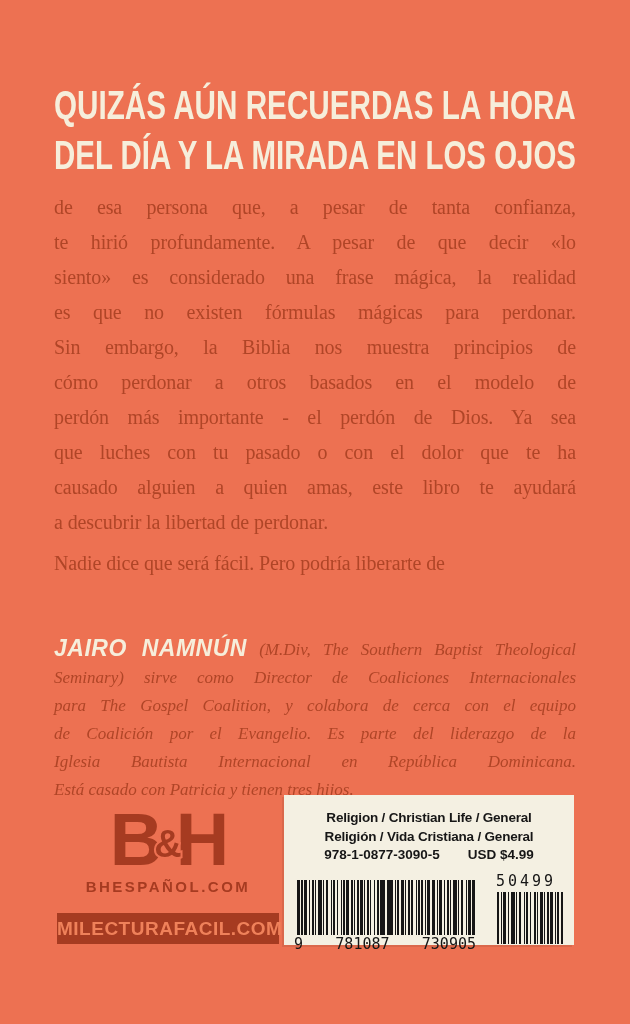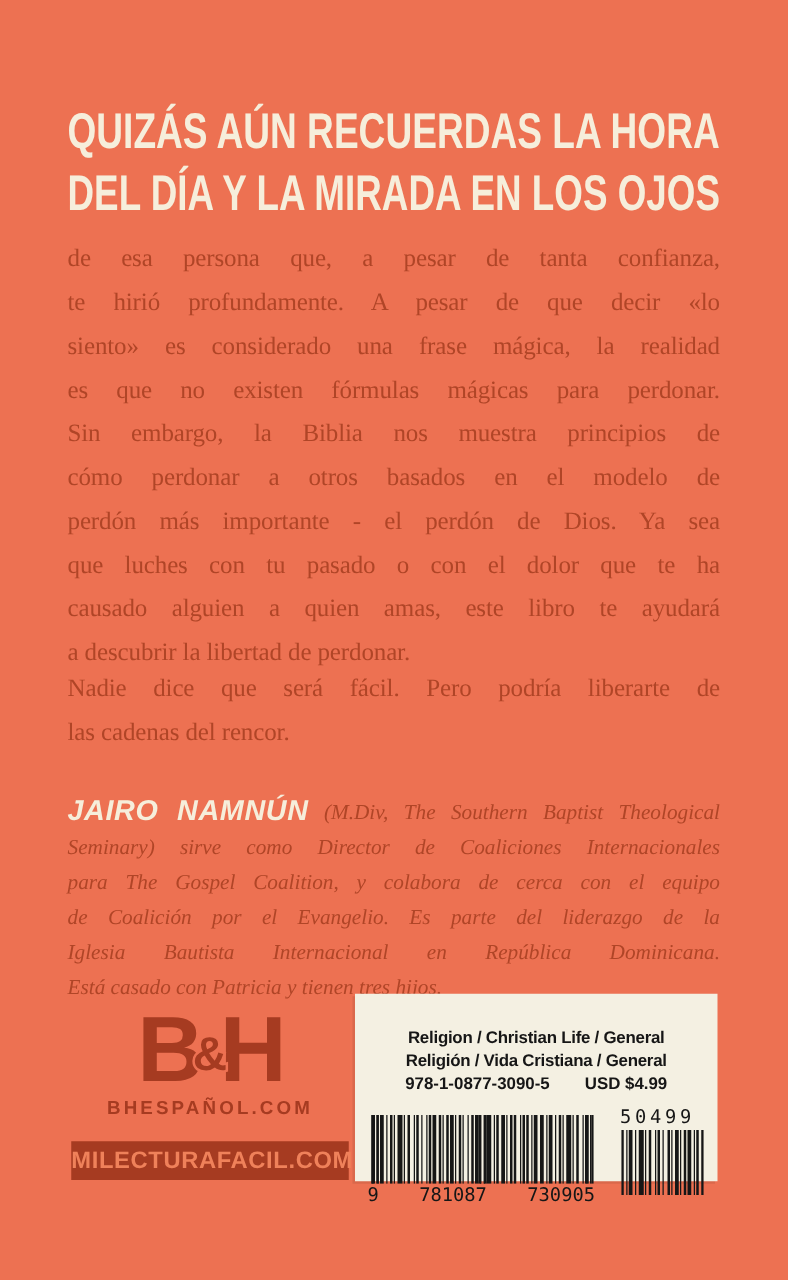--- a/index.html
+++ b/index.html
@@ -43,21 +43,21 @@
   .para .line{
     display:block;
     font-size:20px;
     line-height:35px;
     text-align:justify;
     text-align-last:justify;
     letter-spacing:-0.1px;
   }
   .para .line:last-child{text-align-last:left;}
   .body1{top:190px;}
-  .body2{top:534px;}
+  .body2{top:546px;}
   
   .bio{
     position:absolute;left:54px;right:54px;top:634px;
     color:var(--ink);
   }
   .bio .line{
     display:block;
     font-size:17px;
     line-height:28px;
     text-align:justify;
@@ -109,21 +109,21 @@
     font-weight:700;font-size:19px;letter-spacing:0.5px;
     line-height:31px;
     text-align:center;
   }
   
   .barcode-box{
     position:absolute;left:284px;top:795px;width:290px;height:150px;
     background:var(--panel);
     color:var(--bar-ink);
     font-family:"Liberation Sans",sans-serif;
-    padding-top:26px;
+    padding-top:14px;
     box-shadow:-2px 2px 0 rgba(0,0,0,0.08);
   }
   .bc-line{
     text-align:center;
     font-size:13.5px;font-weight:700;line-height:18.5px;
     letter-spacing:-0.2px;
   }
   .bc-isbn-row{
     display:flex;justify-content:center;gap:28px;
     font-size:13.5px;font-weight:700;line-height:18.5px;
@@ -168,21 +168,20 @@
       <span class="line">cómo perdonar a otros basados en el modelo de</span>
       <span class="line">perdón más importante - el perdón de Dios. Ya sea</span>
       <span class="line">que luches con tu pasado o con el dolor que te ha</span>
       <span class="line">causado alguien a quien amas, este libro te ayudará</span>
       <span class="line">a descubrir la libertad de perdonar.</span>
     </div>
 
   <div class="para body2">
 
   <span class="line">Nadie dice que será fácil. Pero podría liberarte de</span>
-      <span class="line">las cadenas del rencor.</span>
     </div>
 
   <div class="bio">
     <div class="line">
       <span class="author-name">JAIRO NAMNÚN</span>
       <span>(M.Div, The Southern Baptist Theological</span>
     </div>
     <div class="bio-lines">
 
     <span class="line">Seminary) sirve como Director de Coaliciones Internacionales</span>

